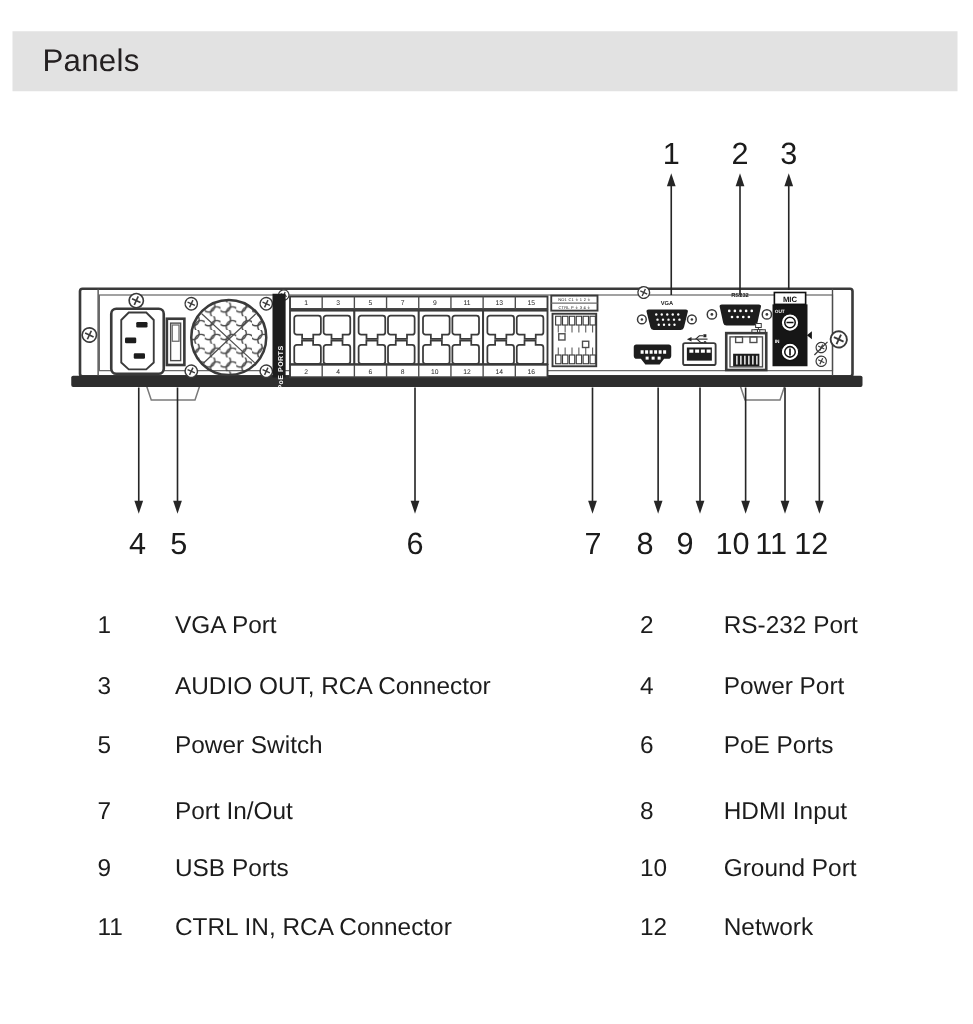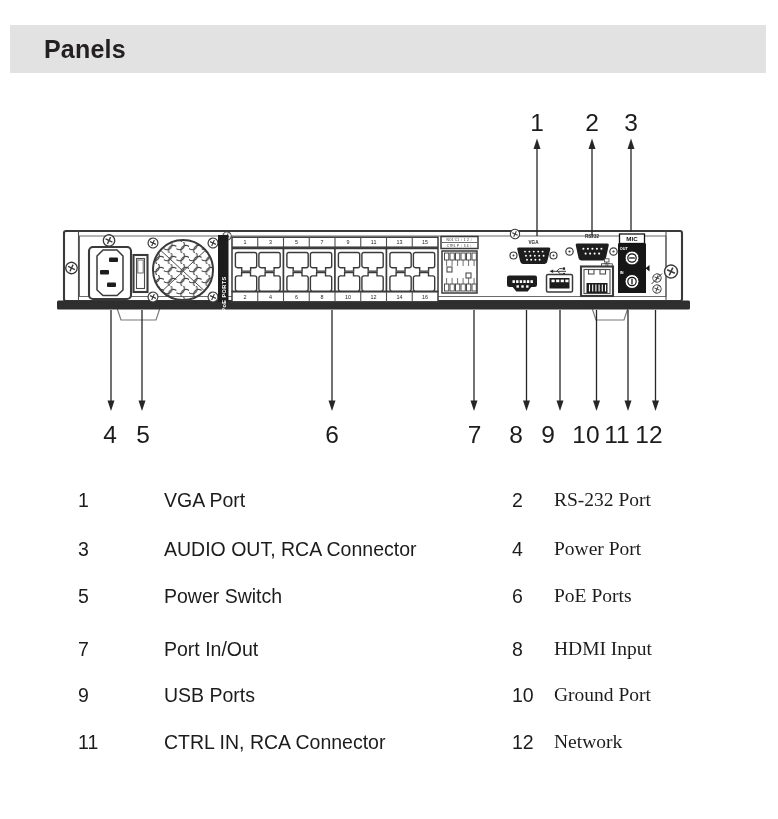--- a/index.html
+++ b/index.html
@@ -1,20 +1,20 @@
 <!DOCTYPE html>
 <html><head>
 <meta charset="utf-8">
 <style>
   html,body{margin:0;padding:0;background:#fff;}
   .page{position:relative;width:778px;height:819px;background:#fff;overflow:hidden;
         font-family:"Liberation Sans",sans-serif;}
   .heading-bar{position:absolute;left:10px;top:25px;width:756px;height:48px;background:#e2e2e2;}
-  .heading-bar .title{display:block;padding-left:34px;line-height:49px;font-size:25px;
-        font-weight:bold;color:#242021;letter-spacing:.2px;}
+  .heading-bar .title{display:block;padding-left:24px;line-height:49px;font-size:25px;
+        font-weight:normal;color:#242021;letter-spacing:.2px;}
   svg.diagram{position:absolute;left:0;top:0;width:778px;height:460px;}
 
   
   .s2{stroke:#3a3a3a;stroke-width:2.1;fill:#fff;}
   .s15{stroke:#3a3a3a;stroke-width:1.5;fill:#fff;}
   .s1{stroke:#4d4d4d;stroke-width:1.1;fill:none;}
   .thin{stroke:#6a6a6a;stroke-width:1;fill:none;}
   .dk{fill:#1d1d1d;stroke:none;}
   .band{fill:#2e2e2e;stroke:none;}
   .jack{stroke:#3a3a3a;stroke-width:1.4;fill:#fff;}
@@ -28,23 +28,23 @@
   .portlabel{font-family:"Liberation Sans",sans-serif;font-size:4.6px;font-weight:bold;fill:#262626;text-anchor:middle;}
   .micw{font-family:"Liberation Sans",sans-serif;font-size:3.8px;font-weight:bold;fill:#fff;}
   .micb{font-family:"Liberation Sans",sans-serif;font-size:6.2px;font-weight:bold;fill:#111;text-anchor:middle;}
   .alarmtxt{font-family:"Liberation Sans",sans-serif;font-size:3.2px;fill:#222;text-anchor:middle;letter-spacing:.2px;}
   .wline{stroke:#fff;stroke-width:1.1;}
   .wdot{fill:#fff;stroke:none;}
 
   
   .legend-row span{position:absolute;font-size:19.5px;color:#1c1c1c;white-space:nowrap;}
   .legend-row .ln{left:78px;}
-  .legend-row .ll{left:140px;margin-left:24px;}
+  .legend-row .ll{left:140px;}
   .legend-row .rn{left:512px;}
-  .legend-row .rl{left:554px;font-family:Liberation Serif, serif;}
+  .legend-row .rl{left:579px;}
 </style>
 </head>
 <body>
 
 <div class="page">
 
   <div class="heading-bar">
     <span class="title">Panels</span>
   </div>
 

